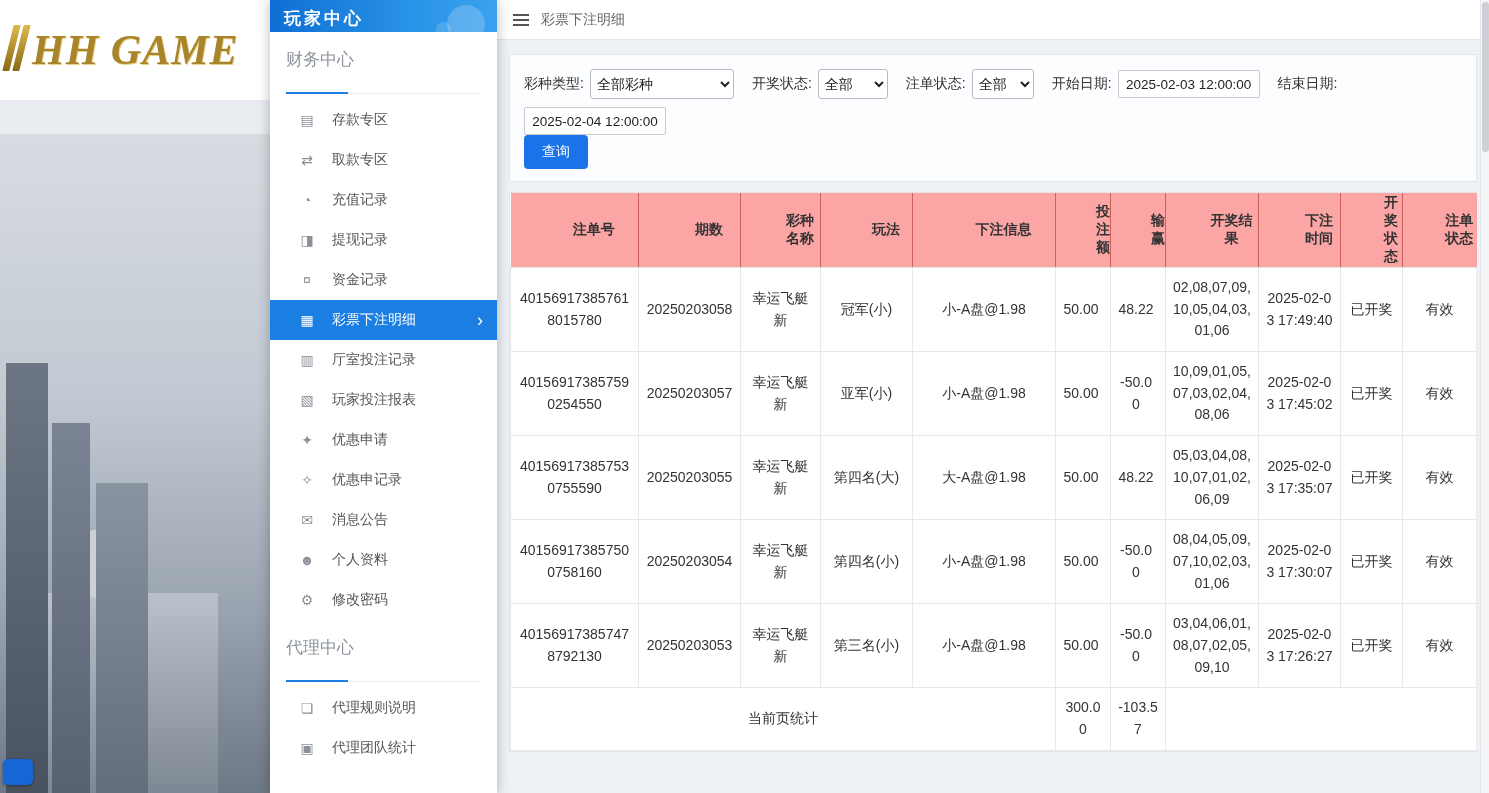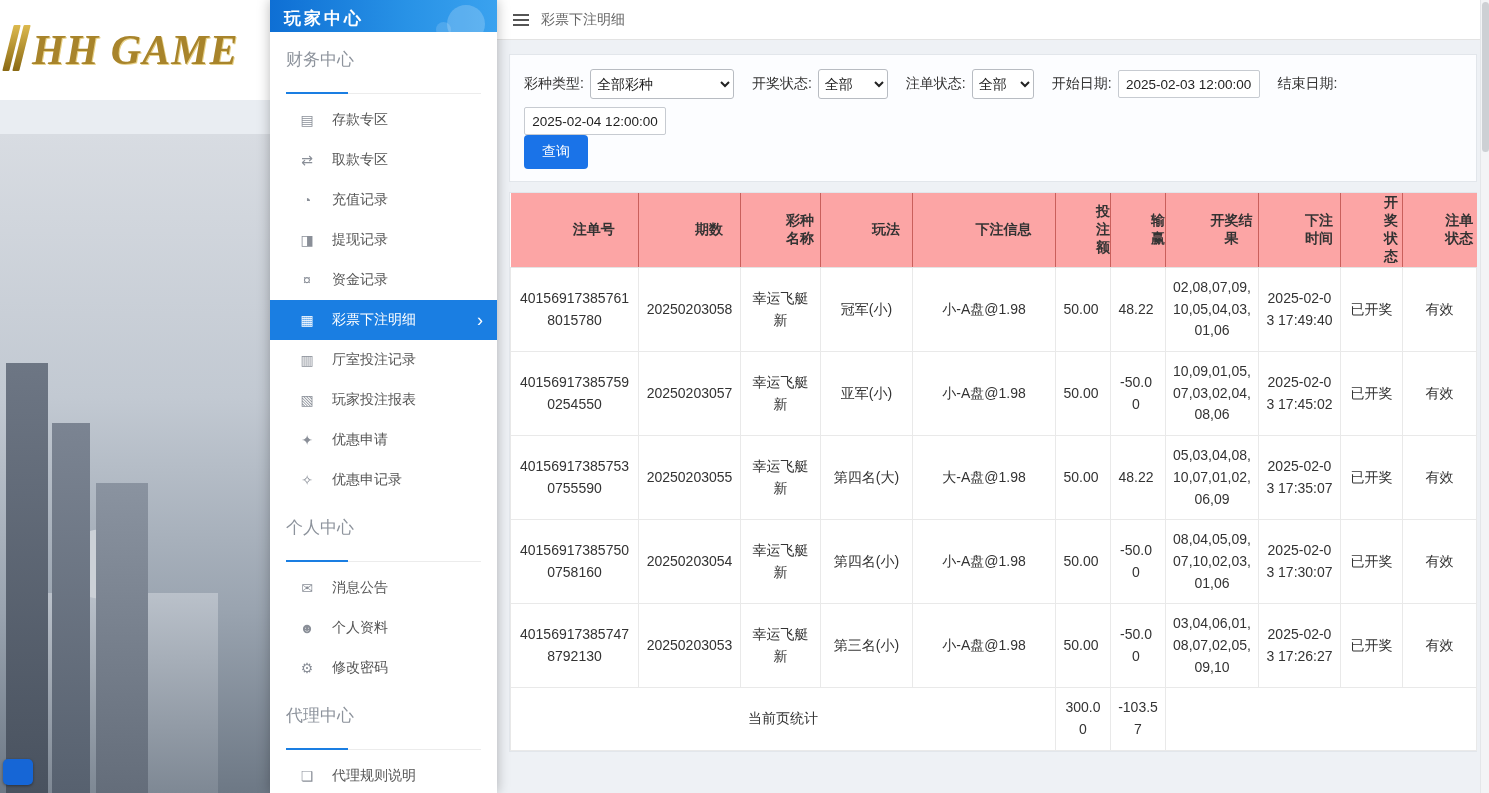--- a/index.html
+++ b/index.html
@@ -134,21 +134,20 @@
           <span class="mi-label">玩家投注报表</span>
         </div>
         <div class="menu-item">
           <span class="mi-icon">✦</span>
           <span class="mi-label">优惠申请</span>
         </div>
         <div class="menu-item">
           <span class="mi-icon">✧</span>
           <span class="mi-label">优惠申记录</span>
         </div>
-        <div class="section-title">个人中心</div>
         <div class="menu-item">
           <span class="mi-icon">✉</span>
           <span class="mi-label">消息公告</span>
         </div>
         <div class="menu-item">
           <span class="mi-icon">☻</span>
           <span class="mi-label">个人资料</span>
         </div>
         <div class="menu-item">
           <span class="mi-icon">⚙</span>

